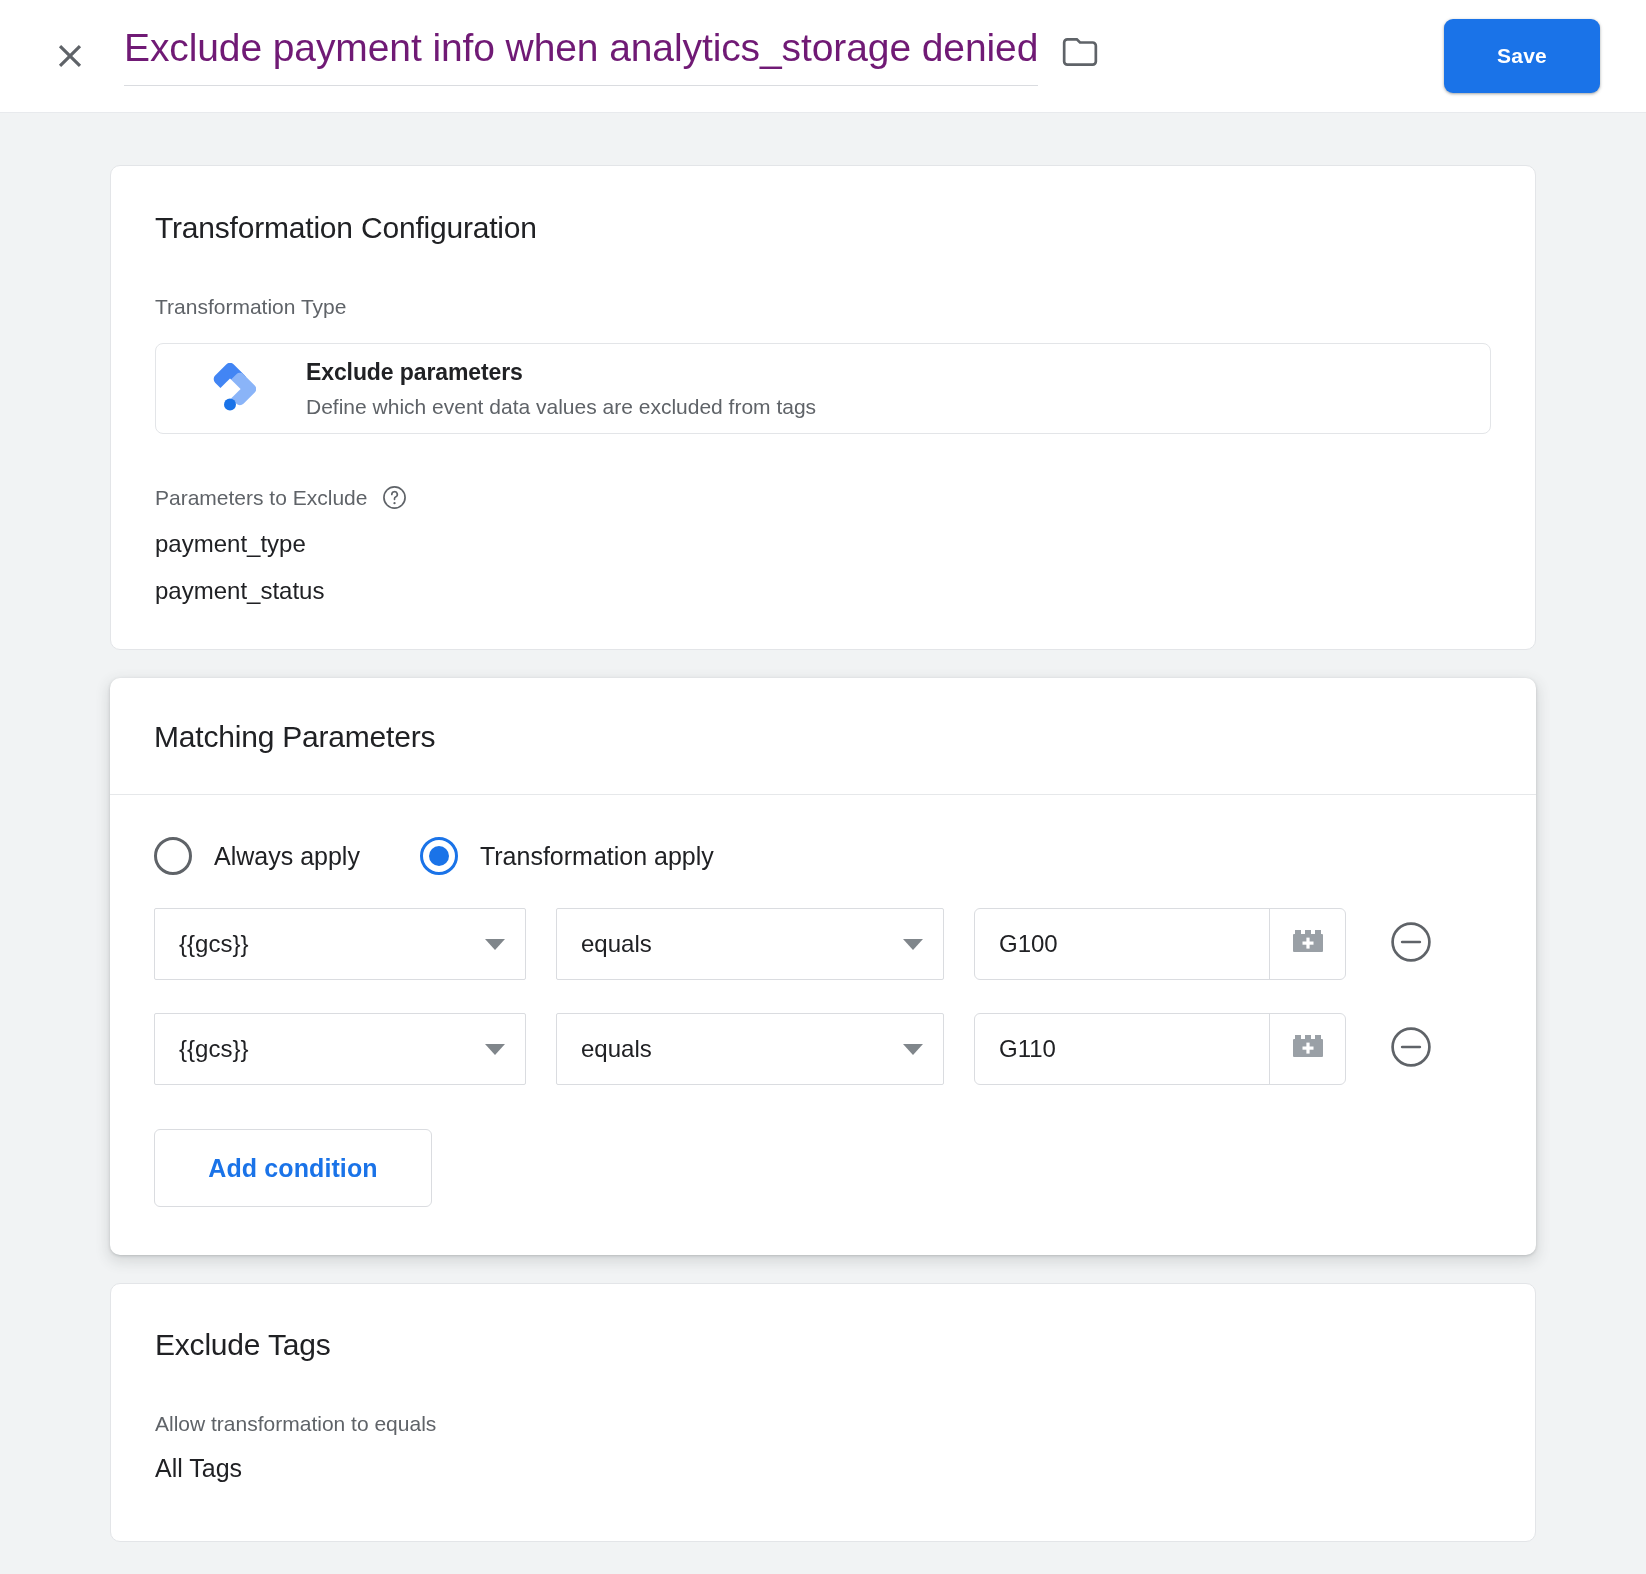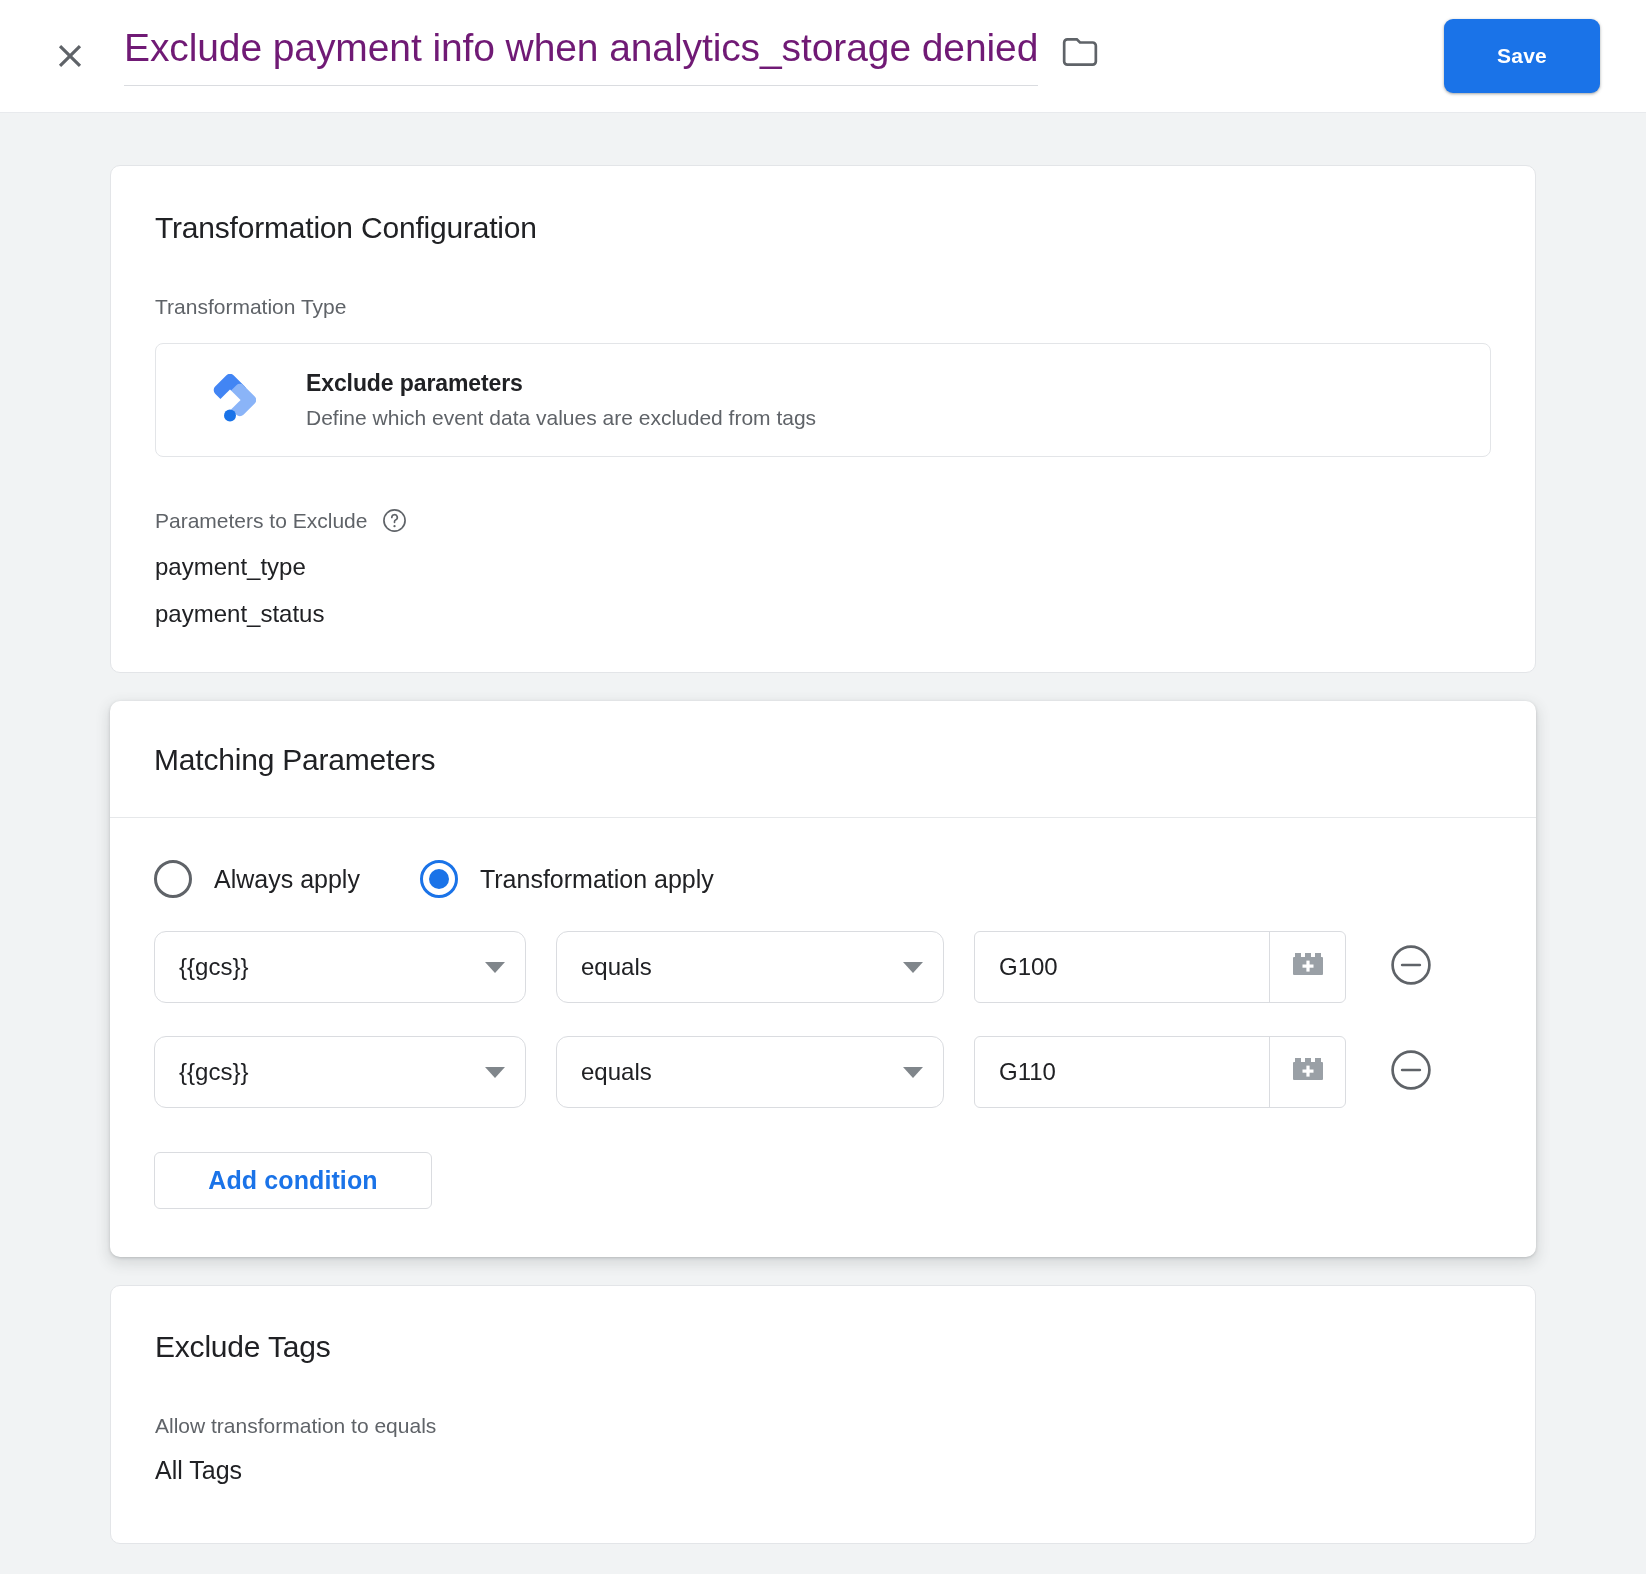--- a/index.html
+++ b/index.html
@@ -98,21 +98,21 @@
   .card-config { padding:45px 44px 44px 44px; }
   .field-label {
     font-size:21px;
     color:#5f6368;
     margin-top:50px;
   }
   .type-box {
     margin-top:24px;
     border:1px solid #e3e5e8;
     border-radius:8px;
-    height:114px;
+    height:91px;
     display:flex;
     align-items:center;
     padding-left:48px;
     cursor:pointer;
   }
   .gtm-diamond { width:52px; height:52px; flex:0 0 auto; }
   .type-texts { margin-left:50px; }
   .type-name {
     font-size:23px;
     font-weight:bold;
@@ -183,21 +183,21 @@
   }
 
   .cond-row {
     display:flex;
     align-items:center;
     margin-top:33px;
   }
   .select-box {
     height:72px;
     border:1px solid #dadce0;
-    border-radius:12px;
+    border-radius:2px;
     display:flex;
     align-items:center;
     padding:0 20px 0 24px;
     cursor:pointer;
     background:#fff;
   }
   .select-box .sel-text {
     font-size:24px;
     color:#202124;
     flex:1 1 auto;
@@ -248,21 +248,21 @@
   .remove-btn {
     width:46px; height:46px;
     margin-left:42px;
     display:flex; align-items:center; justify-content:center;
     cursor:pointer;
     flex:0 0 auto;
   }
 
   .add-cond-btn {
     margin-top:44px;
-    height:57px;
+    height:78px;
     width:278px;
     border:1px solid #dadce0;
     border-radius:6px;
     background:#fff;
     color:#1a73e8;
     font-size:25px;
     font-weight:bold;
     letter-spacing:0.1px;
     cursor:pointer;
     font-family:"Liberation Sans", sans-serif;

